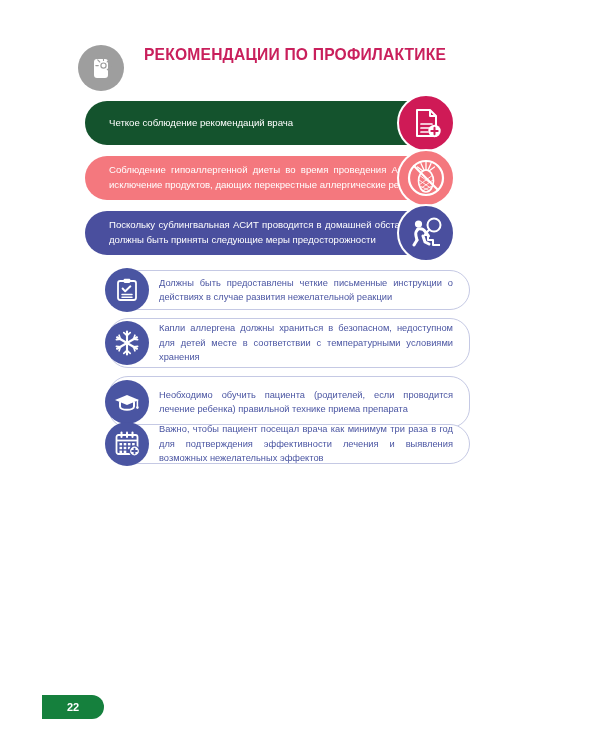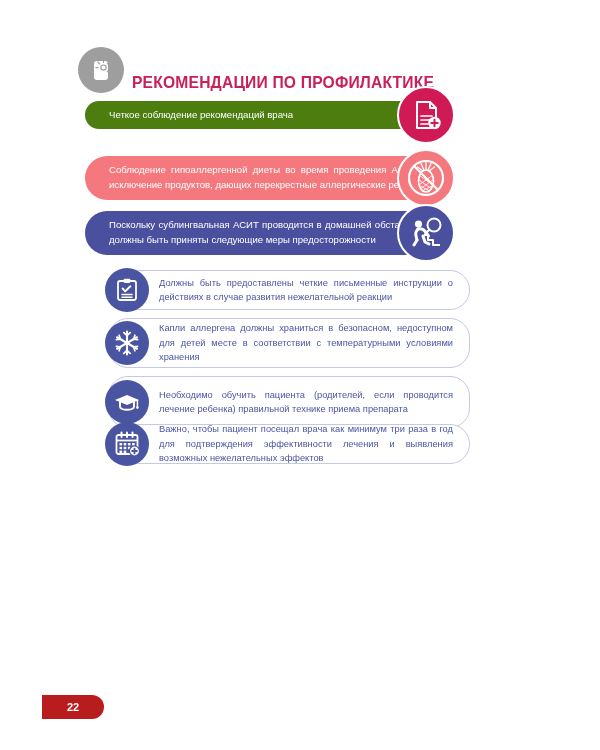--- a/index.html
+++ b/index.html
@@ -22,22 +22,22 @@
   }
 
   
   .header {
     position: absolute;
     left: 78px;
     top: 45px;
     width: 420px;
     height: 48px;
     display: flex;
-    align-items: flex-end;
-    gap: 8px;
+    align-items: flex-start;
+    gap: 20px;
   }
   .header-badge {
     width: 46px;
     height: 46px;
     border-radius: 50%;
     background: #9e9e9e;
     display: flex;
     align-items: center;
     justify-content: center;
     flex: 0 0 auto;
@@ -81,21 +81,21 @@
     height: 58px;
     border-radius: 50%;
     display: flex;
     align-items: center;
     justify-content: center;
     border: 2px solid #ffffff;
     box-sizing: border-box;
   }
   .bar-icon svg { display: block; }
 
-  #bar-1 { top: 101px; height: 28px; background: #4d7c0f; }
+  #bar-1 { top: 101px; height: 44px; background: #14532d; }
   #bar-1 .bar-icon { background: #cf1a56; }
   #bar-2 { top: 156px; height: 44px; background: #f4787e; }
   #bar-2 .bar-icon { background: #f4787e; }
   #bar-3 { top: 211px; height: 44px; background: #4a4f9e; }
   #bar-3 .bar-icon { background: #4a4f9e; }
 
   
   .subitem {
     position: absolute;
     left: 108px;
@@ -137,21 +137,21 @@
   #sub-3 { top: 376px; height: 52px; }
   #sub-4 { top: 424px; height: 40px; }
 
   
   .page-number {
     position: absolute;
     left: 42px;
     top: 695px;
     width: 62px;
     height: 24px;
-    background: #b91c1c;
+    background: #15803d;
     border-radius: 0 12px 12px 0;
     display: flex;
     align-items: center;
     justify-content: center;
   }
   .page-number span {
     color: #ffffff;
     font-size: 11px;
     font-weight: bold;
   }

